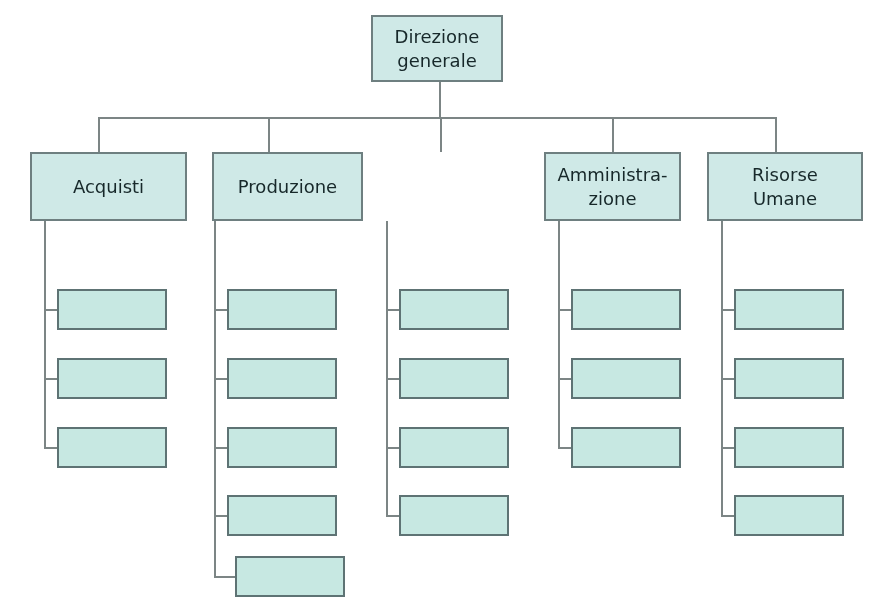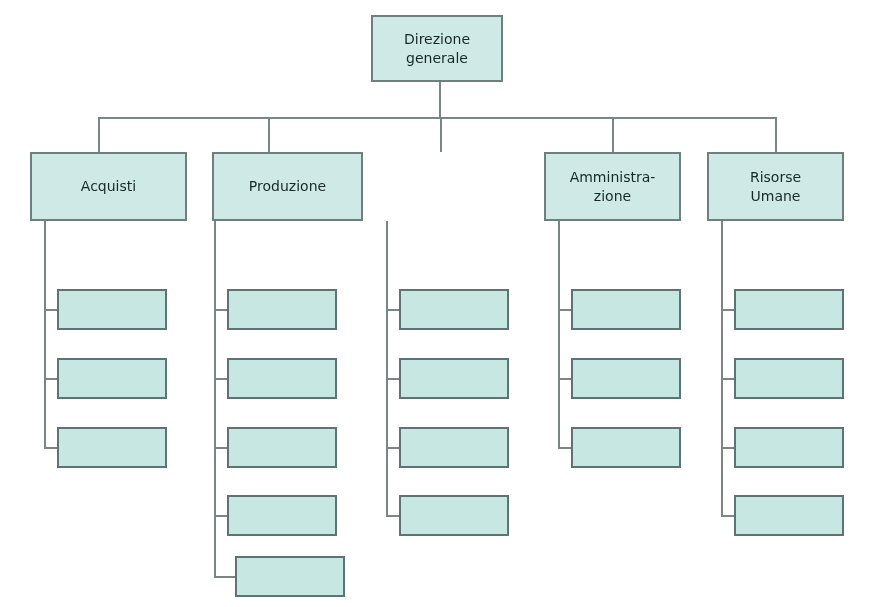--- a/index.html
+++ b/index.html
@@ -13,21 +13,21 @@
   }
   .box {
     position: absolute;
     box-sizing: border-box;
     background: var(--fill, #cfe9e7);
     border: 2px solid var(--border, #6e7f80);
     display: flex;
     align-items: center;
     justify-content: center;
     text-align: center;
-    font-size: 14px;
+    font-size: 18px;
     line-height: 1.3;
     color: var(--text, #17282a);
     white-space: pre-line;
   }
   .box.child {
     background: var(--childfill, #c7e8e2);
     border-color: var(--childborder, #5e7374);
   }
   .line {
     position: absolute;
@@ -78,21 +78,21 @@
     <div class="box" style="left: 544px; top: 152px; width: 137px; height: 69px;">Amministra-
 zione</div>
     <div class="line" style="left: 558px; top: 221px; width: 2px; height: 227.5px;"></div>
     <div class="line" style="left: 558px; top: 308.5px; width: 13px; height: 2px;"></div>
     <div class="box child" style="left: 571px; top: 289px; width: 110px; height: 41px;"></div>
     <div class="line" style="left: 558px; top: 377.5px; width: 13px; height: 2px;"></div>
     <div class="box child" style="left: 571px; top: 358px; width: 110px; height: 41px;"></div>
     <div class="line" style="left: 558px; top: 446.5px; width: 13px; height: 2px;"></div>
     <div class="box child" style="left: 571px; top: 427px; width: 110px; height: 41px;"></div>
     <div class="line" style="left: 774.5px; top: 117px; width: 2px; height: 35px;"></div>
-    <div class="box" style="left: 707px; top: 152px; width: 137px; height: 69px;">Risorse
+    <div class="box" style="left: 707px; top: 152px; width: 156px; height: 69px;">Risorse
 Umane</div>
     <div class="line" style="left: 721px; top: 221px; width: 2px; height: 295.5px;"></div>
     <div class="line" style="left: 721px; top: 308.5px; width: 13px; height: 2px;"></div>
     <div class="box child" style="left: 734px; top: 289px; width: 110px; height: 41px;"></div>
     <div class="line" style="left: 721px; top: 377.5px; width: 13px; height: 2px;"></div>
     <div class="box child" style="left: 734px; top: 358px; width: 110px; height: 41px;"></div>
     <div class="line" style="left: 721px; top: 446.5px; width: 13px; height: 2px;"></div>
     <div class="box child" style="left: 734px; top: 427px; width: 110px; height: 41px;"></div>
     <div class="line" style="left: 721px; top: 514.5px; width: 13px; height: 2px;"></div>
     <div class="box child" style="left: 734px; top: 495px; width: 110px; height: 41px;"></div>

